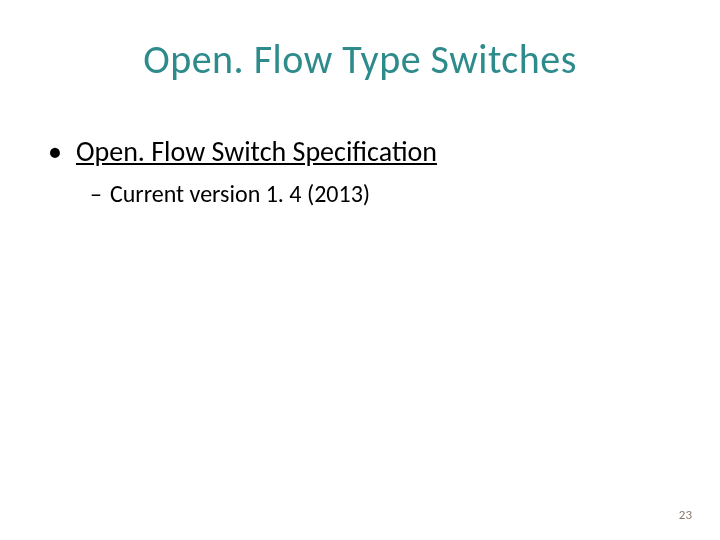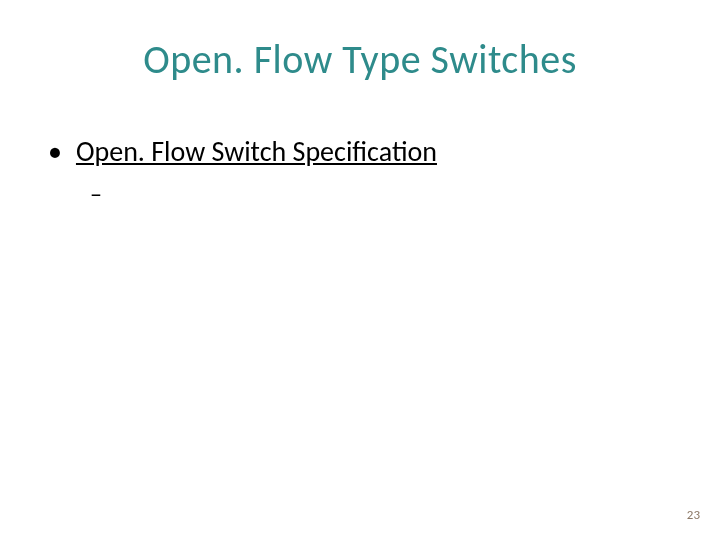--- a/index.html
+++ b/index.html
@@ -63,33 +63,34 @@
       line-height: 1.3;
     }
     .sub-text {
       color: #000;
       font-size: 24px;
       line-height: 1.3;
     }
     .page-number {
       position: absolute;
       bottom: 18px;
-      right: 20px;
+      right: 28px;
       color: #8b7765;
       font-size: 13px;
     }
   </style>
 </head>
 <body>
 
 <div class="slide">
   <h1 class="title">Open. Flow Type Switches</h1>
   <div class="content">
     <div class="bullet-item">
       <span class="bullet">•</span>
       <span class="bullet-text">Open. Flow Switch Specification</span>
     </div>
     <div class="sub-item">
       <span class="dash">–</span>
+      <span class="sub-text">Current version 1. 4 (2013)</span>
     </div>
   </div>
   <div class="page-number">23</div>
 </div>
 
 </body></html>

